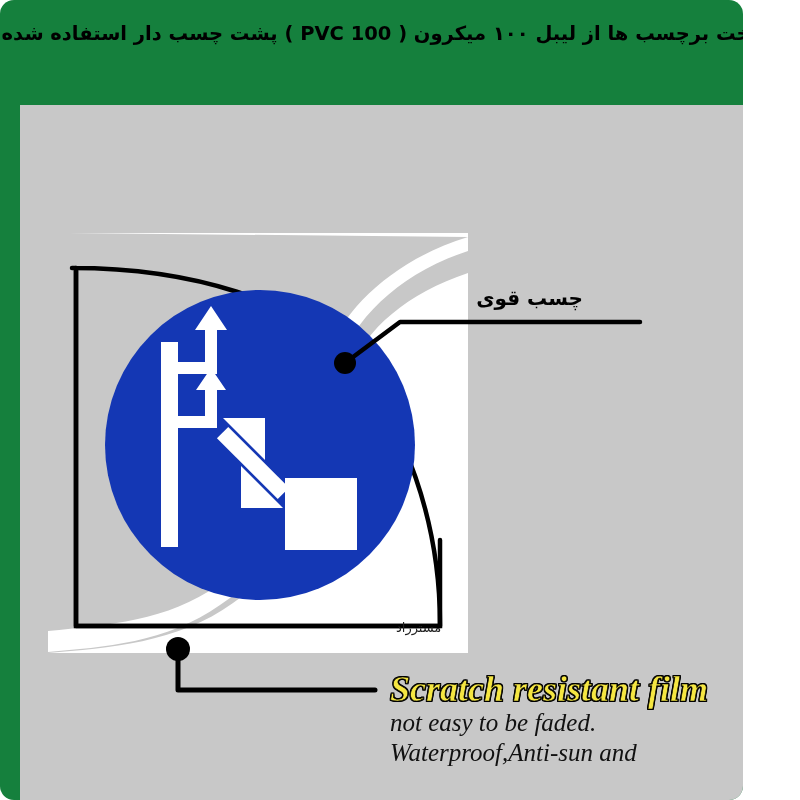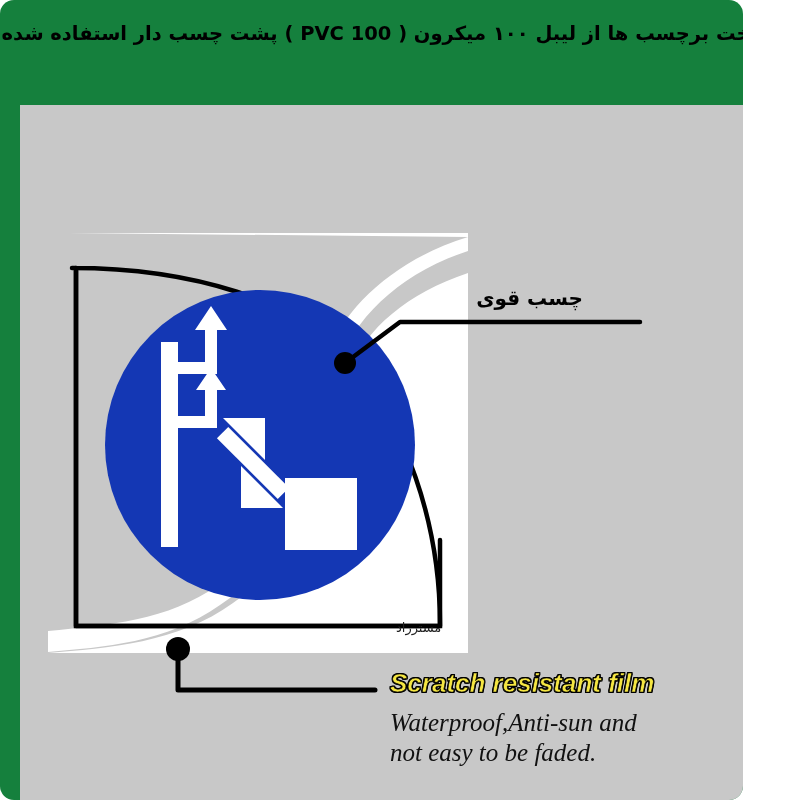--- a/index.html
+++ b/index.html
@@ -103,24 +103,24 @@
     font-weight: 700;
     color: #000000;
     white-space: nowrap;
   }
 
   
   .bottom-headline {
     position: absolute;
     left: 390px;
     top: 668px;
-    font-family: Liberation Sans, sans-serif;
+    font-family: Liberation Serif, serif;
     font-style: italic;
     font-weight: 700;
-    font-size: 26px;
+    font-size: 36px;
     color: #f5e642;
     -webkit-text-stroke: 0.6px #000;
     text-shadow:
        1px 0 0 #000, -1px 0 0 #000, 0 1px 0 #000, 0 -1px 0 #000,
        1px 1px 0 #000, -1px -1px 0 #000, 1px -1px 0 #000, -1px 1px 0 #000;
     white-space: nowrap;
   }
   .bottom-sub {
     position: absolute;
     left: 390px;
@@ -206,17 +206,17 @@
 
     <path d="M 178 649 L 178 690 L 375 690" fill="none" stroke="#000000" stroke-width="5" stroke-linecap="round" stroke-linejoin="round"></path>
     <circle cx="178" cy="649" r="12" fill="#000000"></circle>
   </svg>
 
   <div class="callout-glue-text">چسب قوی</div>
 
   <div class="bottom-headline">Scratch resistant film</div>
 
   <div class="bottom-sub">
+    <div>not easy to be faded.</div>
     <div>Waterproof,Anti-sun and</div>
-    <div>not easy to be faded.</div>
   </div>
 
 </div>
 
 </body></html>

